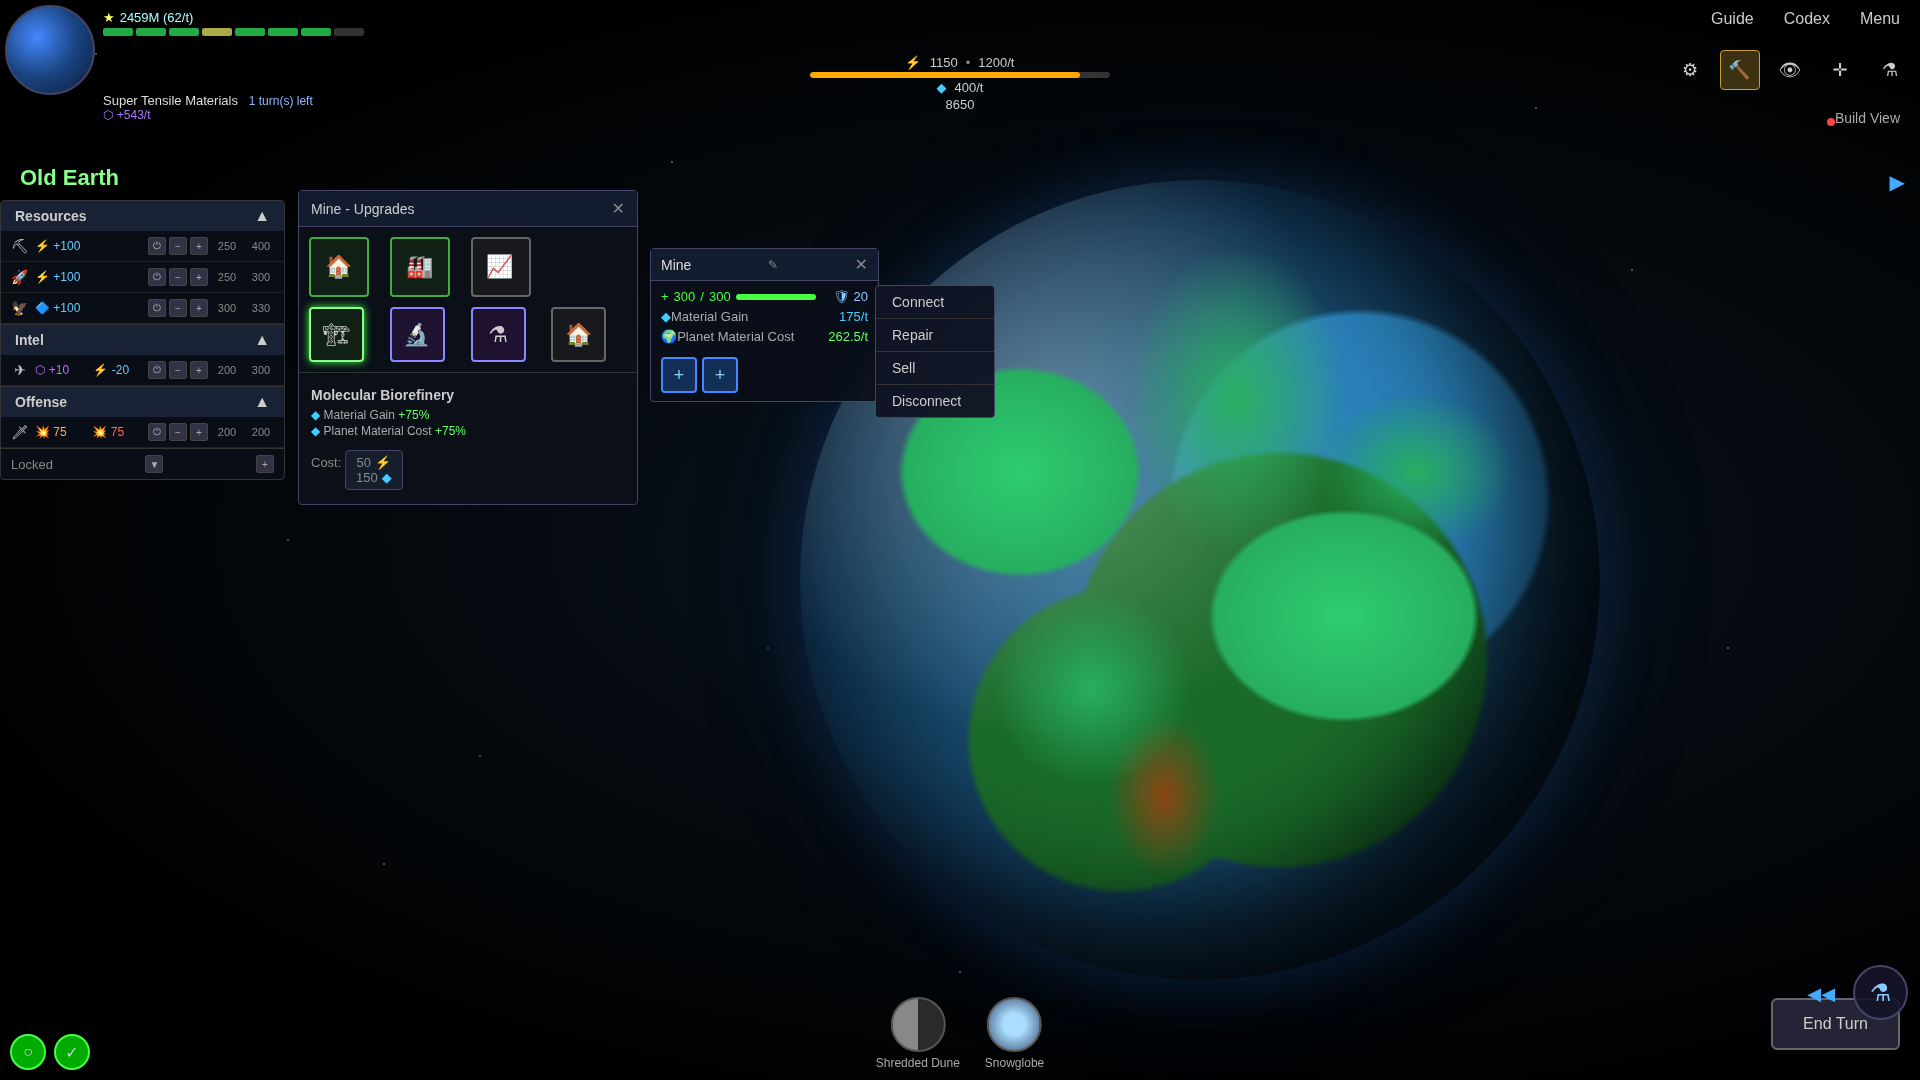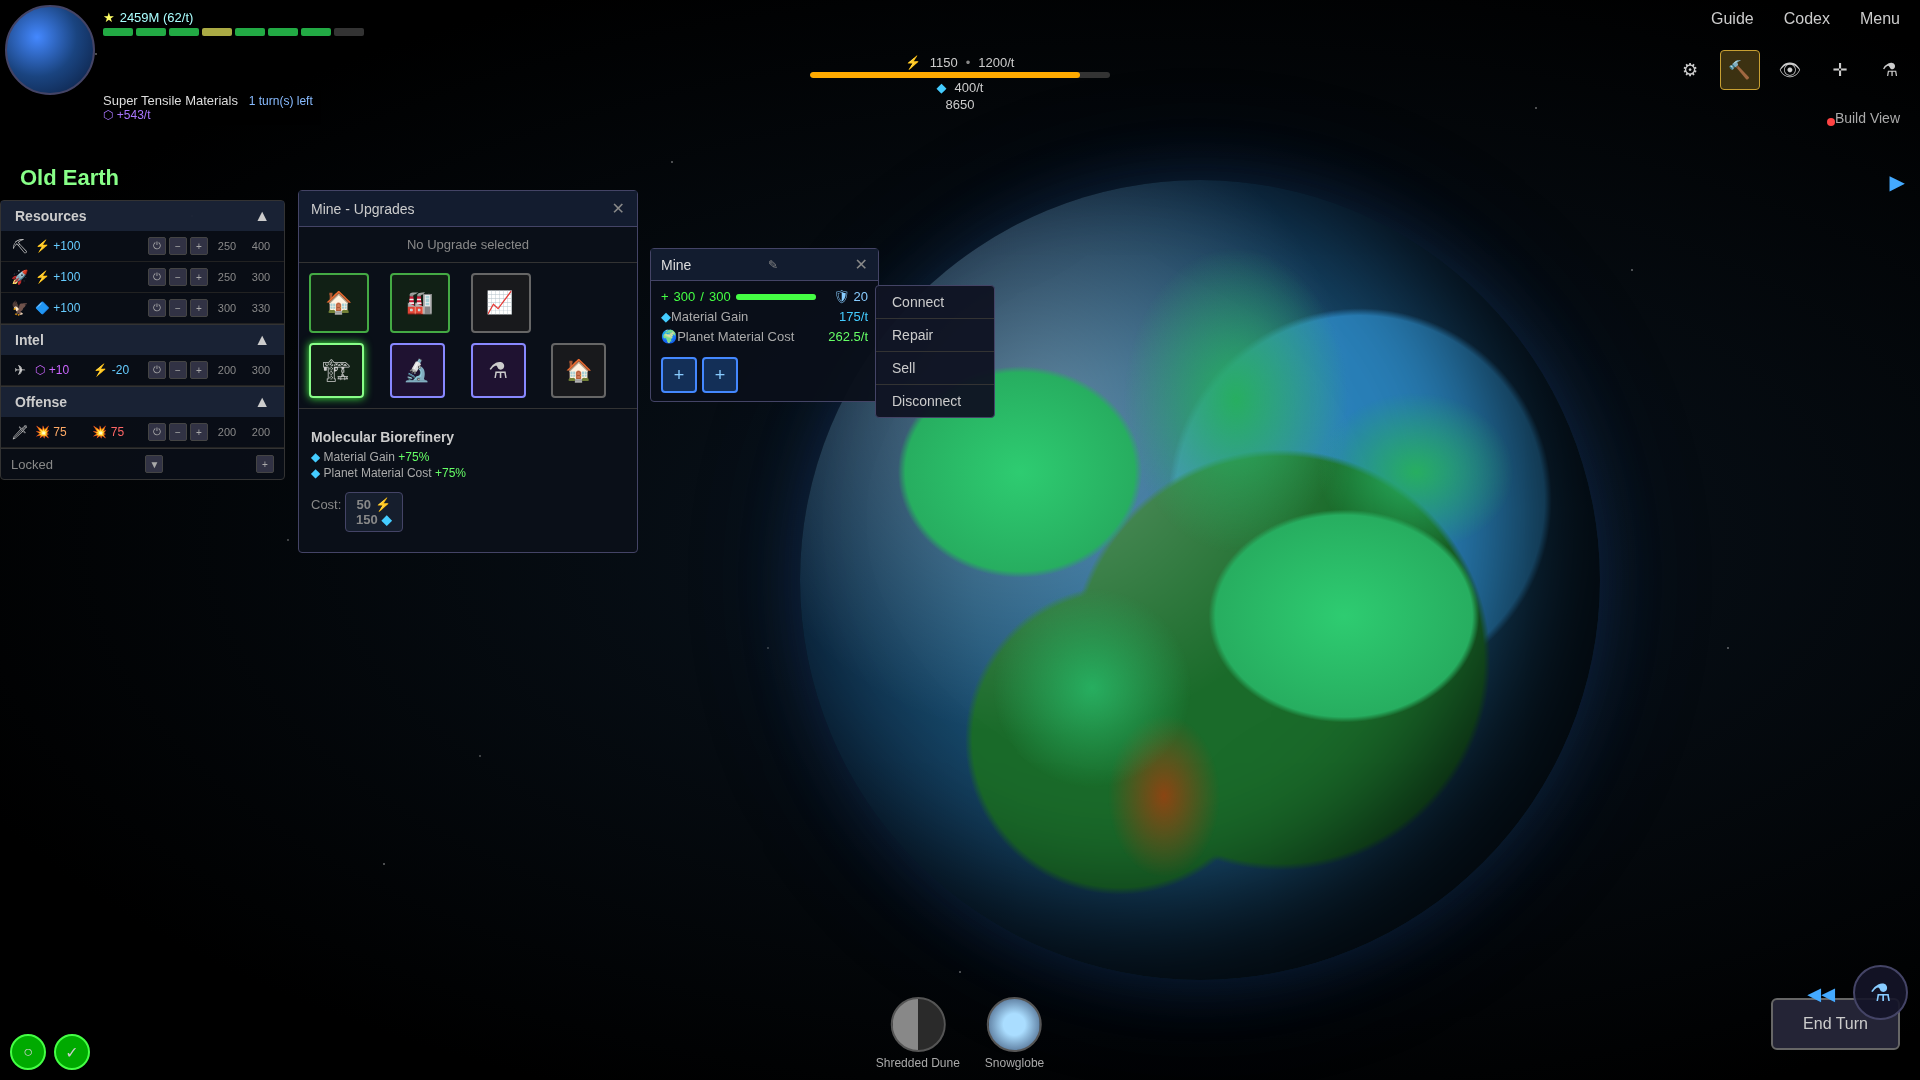--- a/index.html
+++ b/index.html
@@ -551,21 +551,21 @@
     .upgrade-item.purple-border { border-color: #88f; background: rgba(40,20,60,0.7); }
     .upgrade-item.grey-border { border-color: #666; background: rgba(30,30,30,0.7); }
     .upgrade-item.selected { border-color: #8f8; box-shadow: 0 0 8px #4f4; }
 
     .upgrade-item-row2 {
       width: 55px;
       height: 55px;
     }
 
     .upgrade-desc {
-      padding: 20px 12px;
+      padding: 14px 12px;
       border-top: 1px solid #333;
     }
 
     .upgrade-name {
       color: #ccc;
       font-size: 14px;
       font-weight: bold;
       margin-bottom: 5px;
     }
 
@@ -588,21 +588,20 @@
       background: rgba(30,40,60,0.6);
       border: 1px solid #446;
       border-radius: 4px;
       font-size: 13px;
     }
 
     .cost-item {
       display: flex;
       align-items: flex-end;
       gap: 4px;
-      font-weight: bold;
     }
 
     
     .bottom-bar {
       position: absolute;
       bottom: 0;
       left: 50%;
       transform: translateX(-50%);
       display: flex;
       gap: 25px;
@@ -900,21 +899,20 @@
     <div class="ctrl-btn">▼</div>
     <div class="ctrl-btn">+</div>
   </div>
 </div>
 
 <div class="upgrades-panel">
   <div class="upgrades-header">
     <span class="upgrades-title">Mine - Upgrades</span>
     <span class="upgrades-close">✕</span>
   </div>
-  <div class="upgrades-no-selection">No Upgrade selected</div>
 
   <div class="upgrades-grid">
     <div class="upgrade-item">🏠</div>
     <div class="upgrade-item">🏭</div>
     <div class="upgrade-item grey-border">📈</div>
   </div>
 
   <div class="upgrades-grid" style="padding-top:0;">
     <div class="upgrade-item selected upgrade-item-row2">🏗</div>
     <div class="upgrade-item purple-border upgrade-item-row2">🔬</div>

